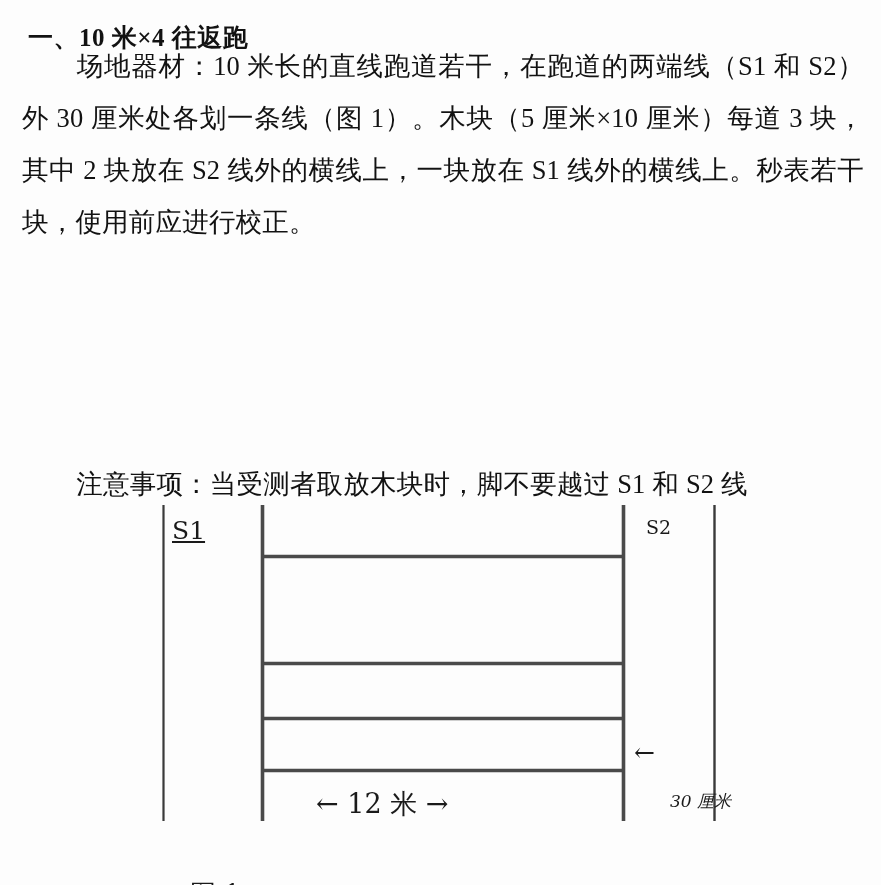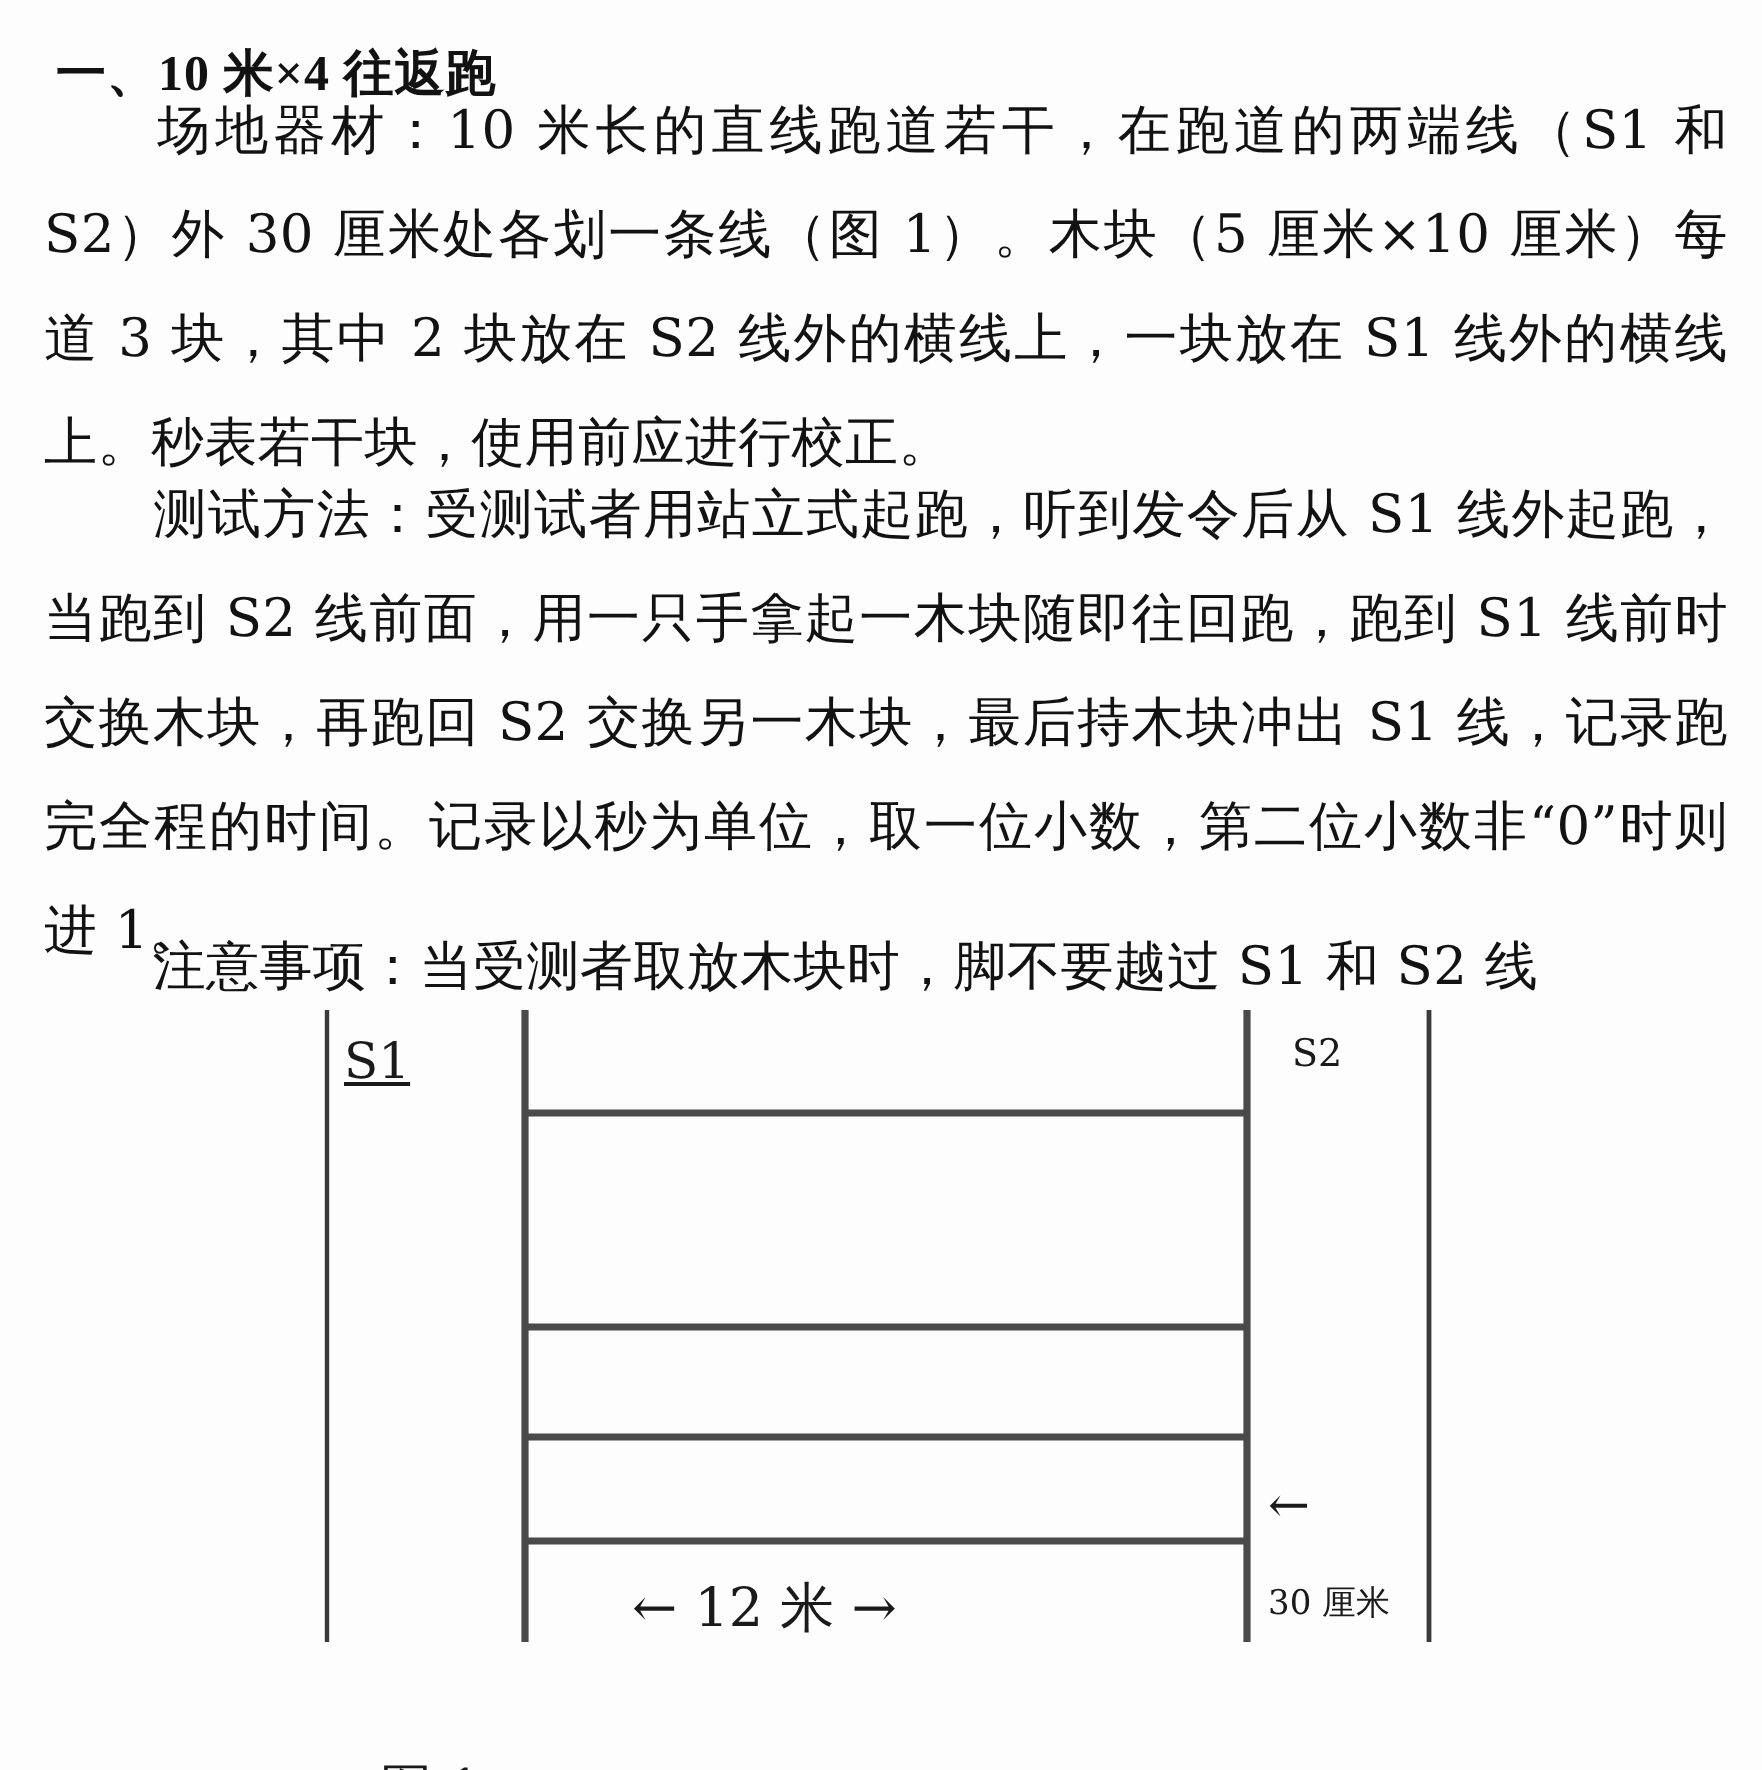--- a/index.html
+++ b/index.html
@@ -39,20 +39,21 @@
   
   .para {
     position: absolute;
     left: 22px;
     width: 842px;
     font-size: 26.5px;
     line-height: 52px;
     text-align: justify;
     text-justify: inter-ideograph;
     letter-spacing: 0.2px;
+    font-family: Liberation Serif, serif;
   }
   .para .indent { display: inline-block; width: 2.05em; }
   .para p { margin: 0; }
 
   #para-1 { top: 40px; }
   #para-2 { top: 232px; }
   #para-3 { top: 458px; }
 
   
   .figure {
@@ -81,24 +82,25 @@
     top: 516px;
     font-size: 19px;
   }
   #label-distance {
     left: 316px;
     top: 786px;
     font-size: 27px;
     white-space: nowrap;
   }
   #label-width {
-    left: 634px;
+    left: 670px;
     top: 790px;
     font-size: 17px;
     white-space: nowrap;
+    font-style: italic;
   }
   #label-width-arrow {
     left: 634px;
     top: 738px;
     font-size: 25px;
   }
   #fig-caption {
     left: 190px;
     top: 838px;
     font-size: 26px;
@@ -109,23 +111,20 @@
 <body>
 
 <div class="page">
 
   <h1 class="doc-title">一、10 米×4 往返跑</h1>
 
   <div class="para" id="para-1">
     <p><span class="indent"></span><span>场地器材：10 米长的直线跑道若干，在跑道的两端线（S1 和 S2）外 30 厘米处各划一条线（图 1）。木块（5 厘米×10 厘米）每道 3 块，其中 2 块放在 S2 线外的横线上，一块放在 S1 线外的横线上。秒表若干块，使用前应进行校正。</span></p>
   </div>
 
-  <div class="para" id="para-2">
-    <p><span class="indent"></span><span>测试方法：受测试者用站立式起跑，听到发令后从 S1 线外起跑，当跑到 S2 线前面，用一只手拿起一木块随即往回跑，跑到 S1 线前时交换木块，再跑回 S2 交换另一木块，最后持木块冲出 S1 线，记录跑完全程的时间。记录以秒为单位，取一位小数，第二位小数非“0”时则进 1。</span></p>
-  </div>
 
   <div class="para" id="para-3">
     <p><span class="indent"></span><span>注意事项：当受测者取放木块时，脚不要越过 S1 和 S2 线</span></p>
   </div>
 
   <div class="figure">
     <svg class="fig-svg" width="881" height="885" viewBox="0 0 881 885">
 
       <line x1="163.5" y1="505" x2="163.5" y2="821" stroke="#3a3a3a" stroke-width="2.2"></line>
       <line x1="714.5" y1="505" x2="714.5" y2="821" stroke="#3a3a3a" stroke-width="2.4"></line>

